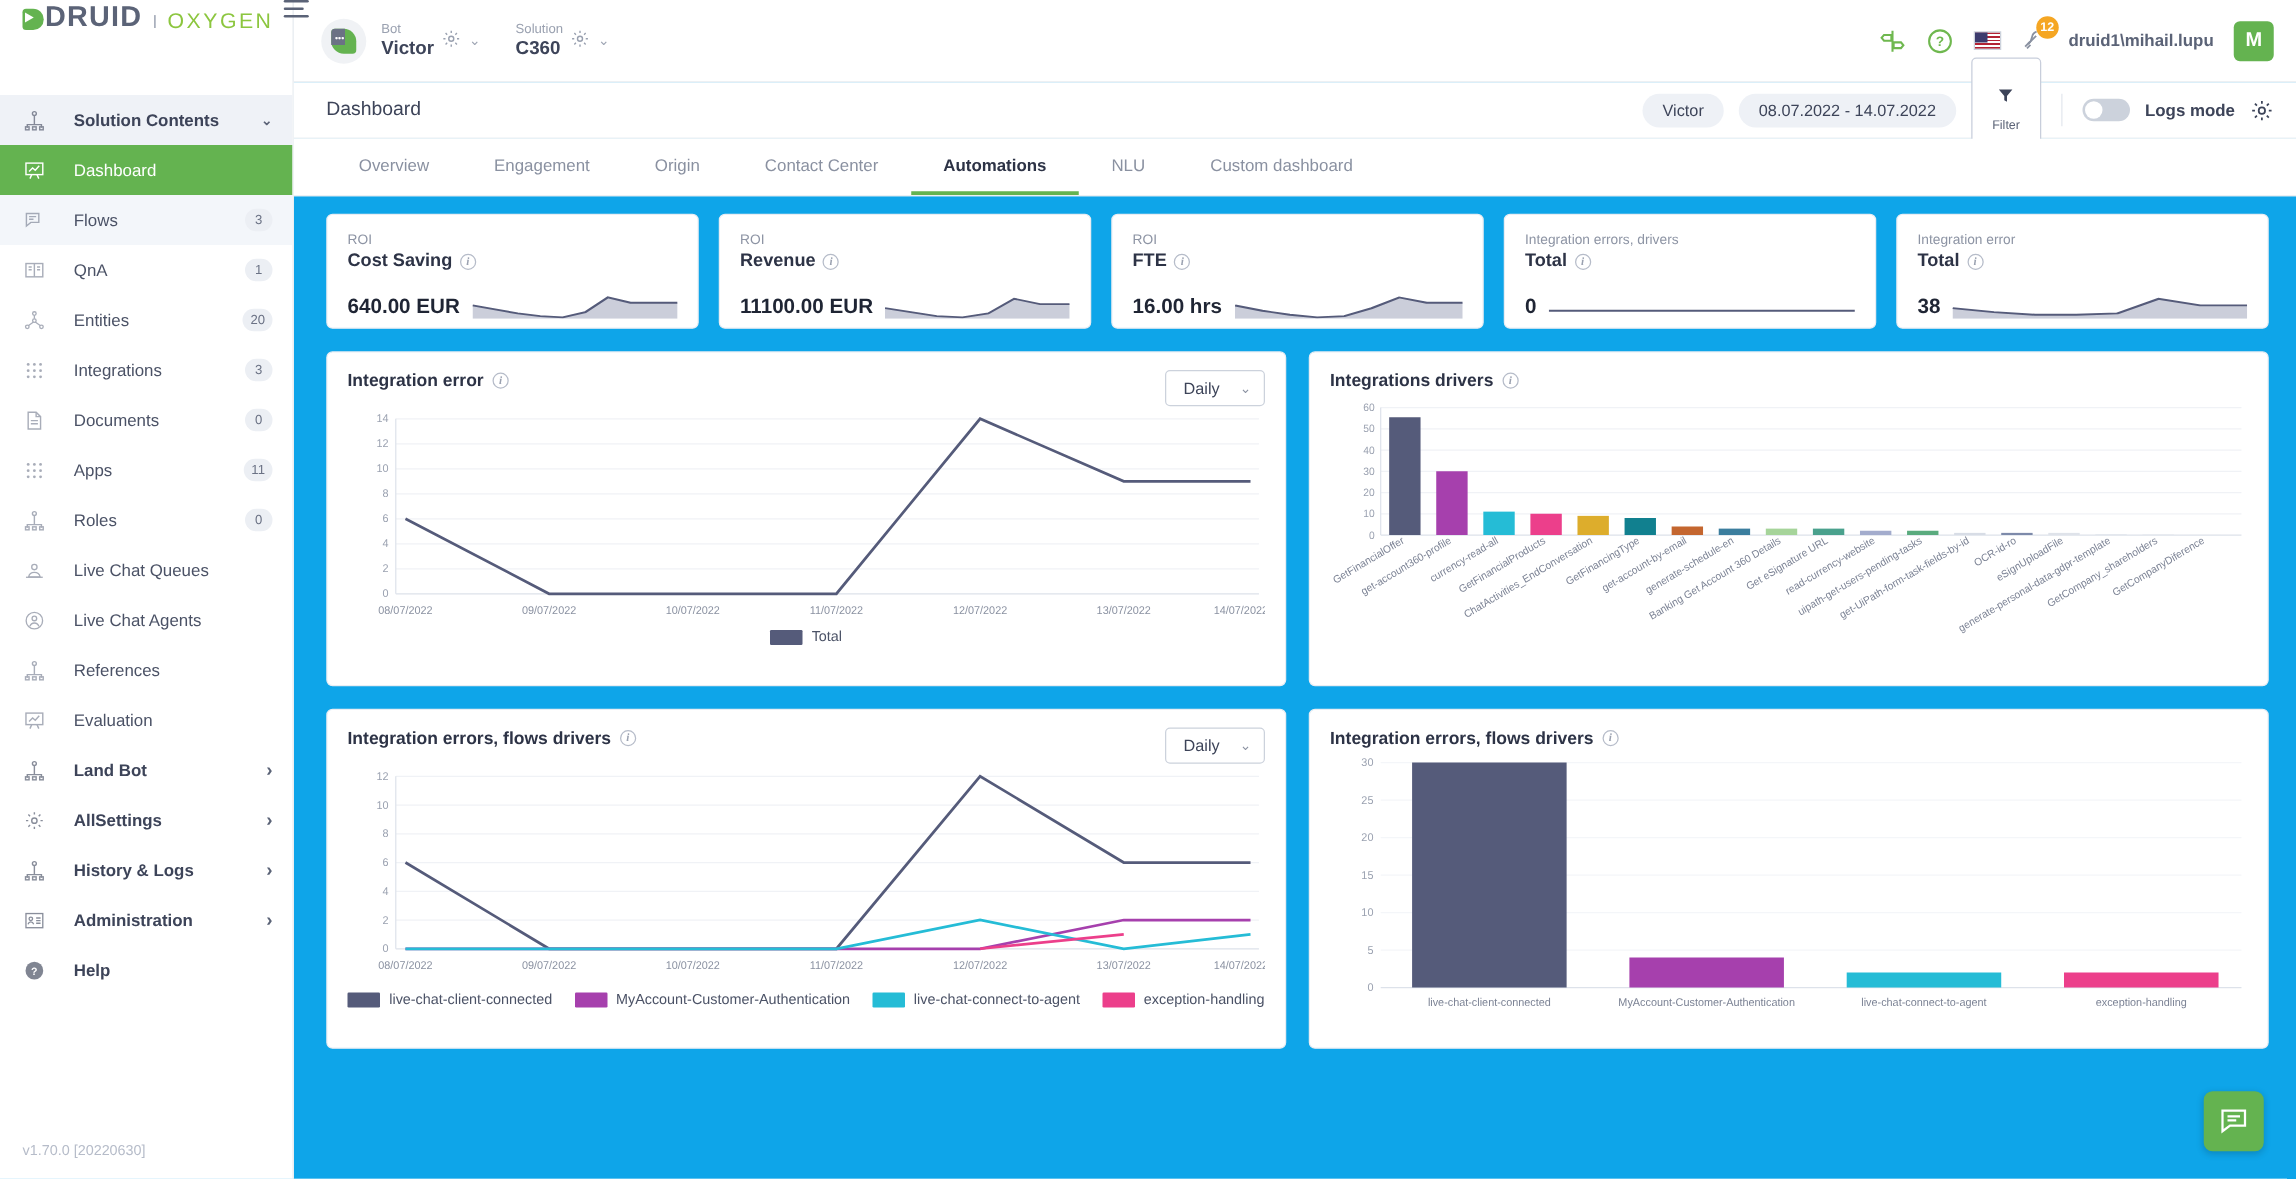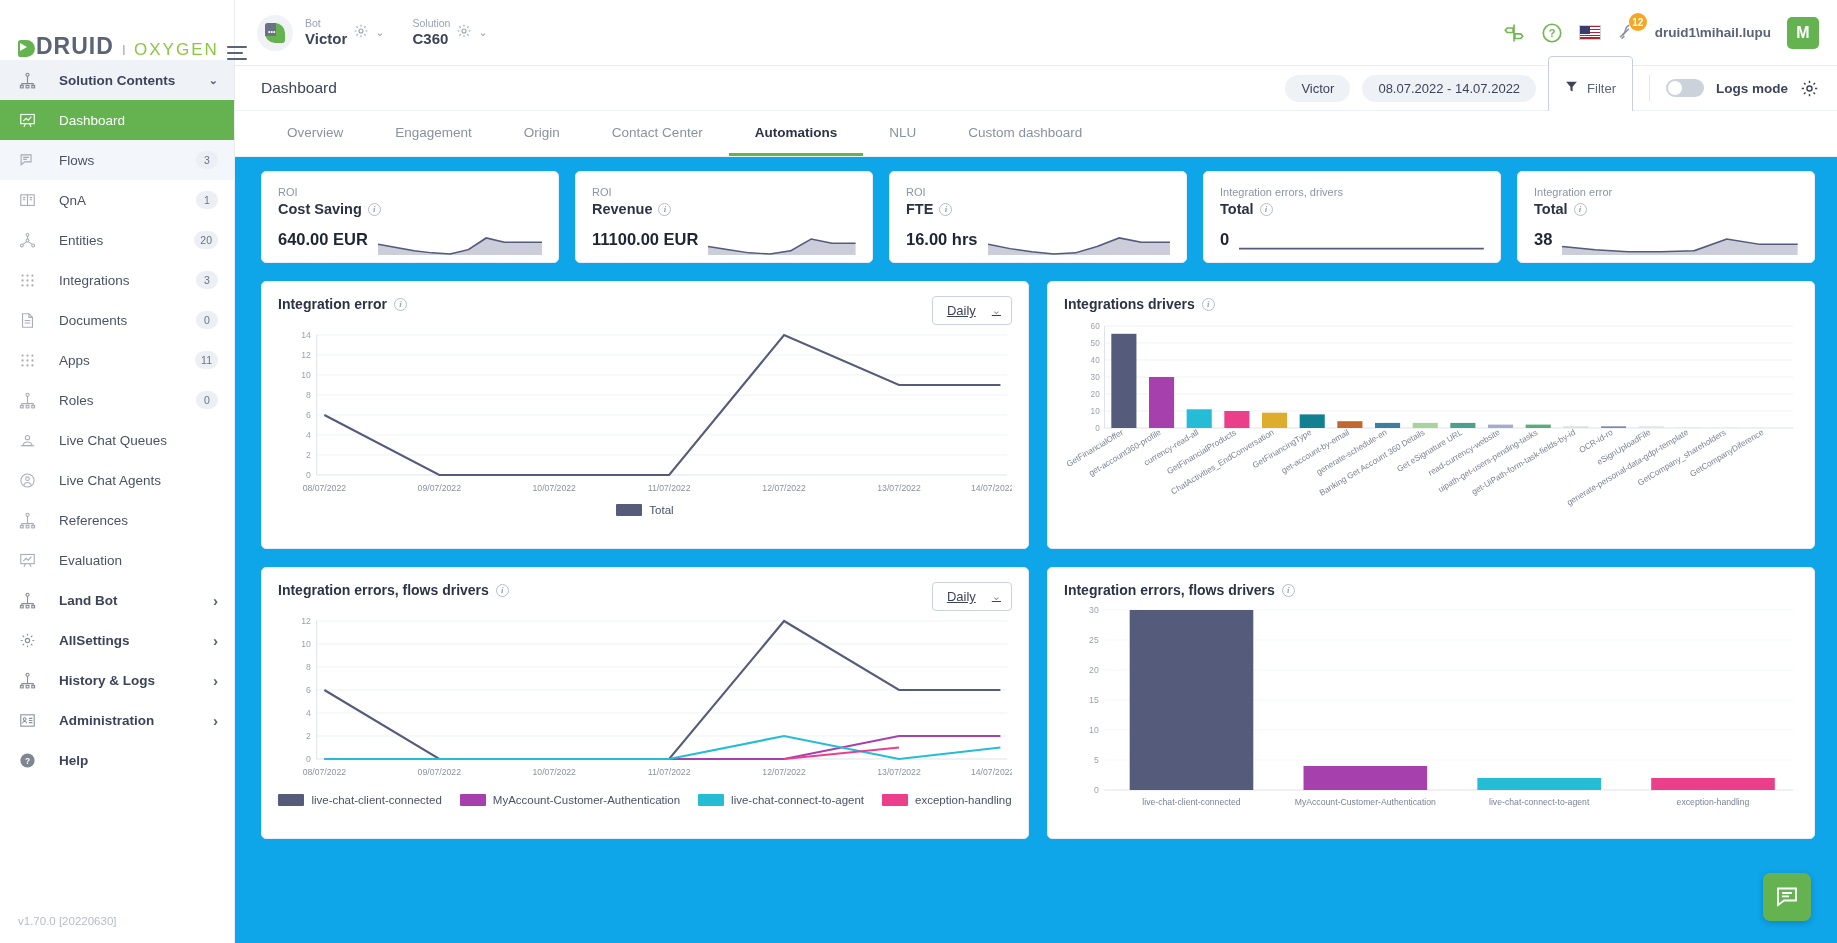--- a/index.html
+++ b/index.html
@@ -13,21 +13,21 @@
   .app { display: flex; width: 1837px; height: 943px; }
 
   
   .sidebar {
     width: 235px; min-width: 235px; height: 943px;
     background: #ffffff; position: relative;
     border-right: 1px solid #e8ebf0;
     display: flex; flex-direction: column;
   }
   .logo-row {
-    height: 60px; display: flex; align-items: flex-end;
+    height: 76px; display: flex; align-items: flex-start;
     padding: 0 16px 0 18px; gap: 8px;
   }
   .logo-text { display: flex; align-items: baseline; gap: 5px; }
   .logo-druid {
     font-size: 23px; font-weight: bold; letter-spacing: 1px;
     color: #5b6377; display: flex; align-items: center;
   }
   .logo-d {
     display:inline-block; width: 17px; height: 17px; margin-right: 1px;
     background: #64b350;
@@ -121,22 +121,22 @@
     display: flex; align-items: center; padding: 0 18px 0 26px;
   }
   .dashbar .title { font-size: 15.5px; color: #3d4459; }
   .dashbar .right { margin-left: auto; display: flex; align-items: center; gap: 12px; }
   .pill {
     background: #eef1f6; border-radius: 14px; padding: 6px 16px;
     font-size: 13px; color: #3d4459; cursor: pointer; white-space: nowrap;
   }
   .filter-btn {
     border: 1px solid #c8cedb; border-radius: 4px; background: #fff;
-    padding: 23px 16px; font-size: 13px; color: #5b6377; cursor: pointer;
-    display: flex; align-items: center; gap: 9px;
+    padding: 23px 16px; font-size: 10px; color: #5b6377; cursor: pointer;
+    display: flex; align-items: center; gap: 9px; flex-direction: column;
   }
   .vsep { width: 1px; height: 26px; background: #e3e7ee; margin: 0 4px; }
   .toggle {
     width: 38px; height: 18px; border-radius: 9px; background: #ccd2dc;
     position: relative; cursor: pointer;
   }
   .toggle::after{
     content:""; position:absolute; left: 2px; top: 2px; width: 14px; height: 14px;
     border-radius: 50%; background: #fff;
   }
@@ -156,21 +156,21 @@
 
   
   .content { flex: 1; overflow: hidden; padding: 14px 22px 0 26px; }
   .kpi-row { display: flex; gap: 16px; margin-bottom: 18px; }
   .kpi-card {
     flex: 1; background: #fff; border: 1px solid #e9edf3; border-radius: 5px;
     padding: 14px 16px 10px; height: 92px; position: relative;
   }
   .kpi-cat { font-size: 11px; color: #8d94a4; margin-bottom: 3px; }
   .kpi-name { font-size: 14.5px; font-weight: bold; color: #2d3346; display: flex; align-items: center; gap: 6px; }
-  .kpi-bottom { display: flex; align-items: center; gap: 10px; margin-top: 6px; }
+  .kpi-bottom { display: flex; align-items: flex-end; gap: 10px; margin-top: 6px; }
   .kpi-val { font-size: 16.5px; font-weight: bold; color: #1f2534; white-space: nowrap; }
   .kpi-spark { flex: 1; height: 32px; }
   .info-i {
     width: 13px; height: 13px; border-radius: 50%; border: 1px solid #b6bcc9;
     color: #9aa1b0; font-size: 9px; display: inline-flex; align-items: center;
     justify-content: center; font-style: italic; font-family: "Liberation Serif", serif;
     cursor: pointer;
   }
 
   .chart-row { display: flex; gap: 18px; margin-bottom: 18px; }
@@ -178,21 +178,21 @@
     flex: 1; background: #fff; border: 1px solid #e9edf3; border-radius: 5px;
     padding: 14px 16px 8px; position: relative; min-width: 0;
   }
   .panel.h1 { height: 268px; }
   .panel.h2 { height: 272px; }
   .panel-head { display: flex; align-items: flex-start; }
   .panel-title { font-size: 14px; font-weight: bold; color: #2d3346; display: flex; align-items: center; gap: 7px; }
   .dropdown {
     margin-left: auto; border: 1px solid #ccd2dc; border-radius: 4px; background: #fff;
     padding: 6px 10px 6px 14px; font-size: 13px; color: #3d4459; cursor: pointer;
-    display: flex; align-items: center; gap: 16px; min-width: 76px; text-decoration: underline;
+    display: flex; align-items: center; gap: 16px; min-width: 76px;
   }
   .dropdown .c { color: #8a91a1; font-size: 11px; }
   .chart-area { width: 100%; }
   .legend { display: flex; justify-content: center; align-items: center; gap: 18px; margin-top: 4px; flex-wrap: wrap; }
   .legend-item { display: flex; align-items: center; gap: 7px; font-size: 11.5px; color: #4b5266; cursor: pointer; }
   .swatch { width: 26px; height: 12px; border-radius: 1px; }
 
   .chat-fab {
     position: absolute; right: 26px; bottom: 22px; width: 48px; height: 48px;
     border-radius: 7px; background: #64b350; display: flex; align-items: center;

